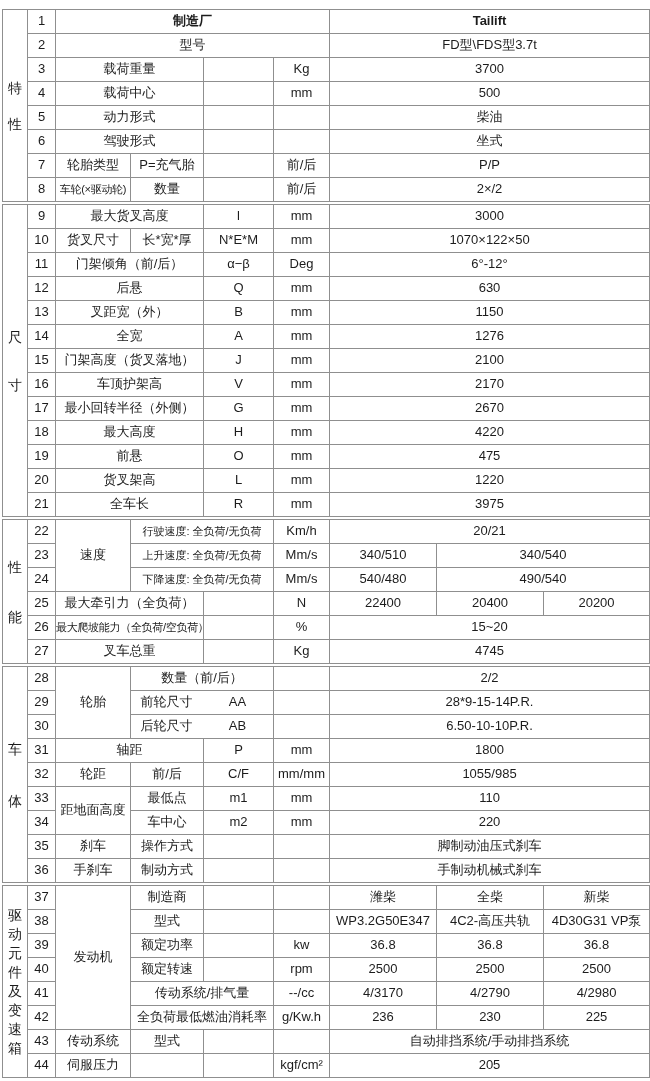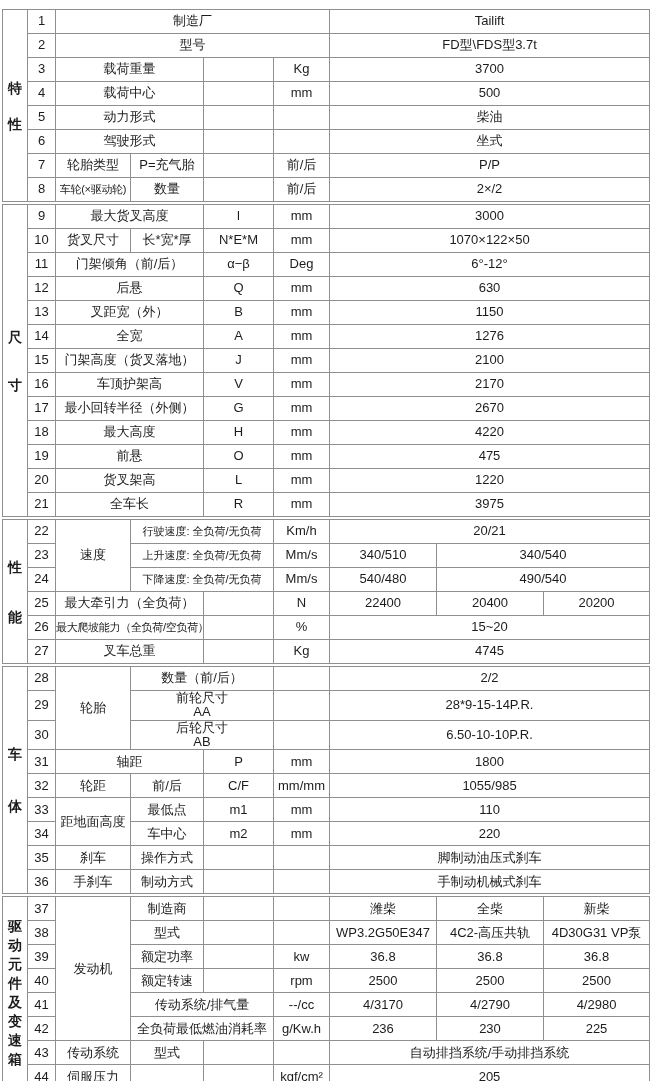--- a/index.html
+++ b/index.html
@@ -18,35 +18,35 @@
     height:23px;
     padding:0;
     text-align:center;
     vertical-align:middle;
     font-size:13px;
     line-height:1.1;
     white-space:nowrap;
     overflow:hidden;
   }
   td.num { font-size:13px; }
-  td.b { font-weight:normal; }
+  td.b { font-weight:bold; }
   td.sm { font-size:11px; }
   td.xs { font-size:11px; letter-spacing:-0.3px; }
   td.cat {
-    font-weight:bold; font-size:14px;
+    font-weight:normal; font-size:14px;
     white-space:normal; word-break:break-all;
     padding:0 4px; overflow:visible;
   }
   td.sec0 { line-height:36px; }
   td.sec1 { line-height:48px; }
   td.sec2 { line-height:50px; }
   td.sec3 { line-height:52px;margin-left:36px; }
   td.sec4 { line-height:19px; }
   tr.secstart td { border-top:4px double #8f8f8f; }
-  .dual { display:flex; width:100%;flex-direction:column; }
+  .dual { display:flex; width:100%; }
   .dual span { flex:1; text-align:center; }
 </style>
 </head>
 <body>
 
 <div class="wrap">
   <table class="spec">
     <colgroup>
       <col style="width:25px">
         <col style="width:28px">

